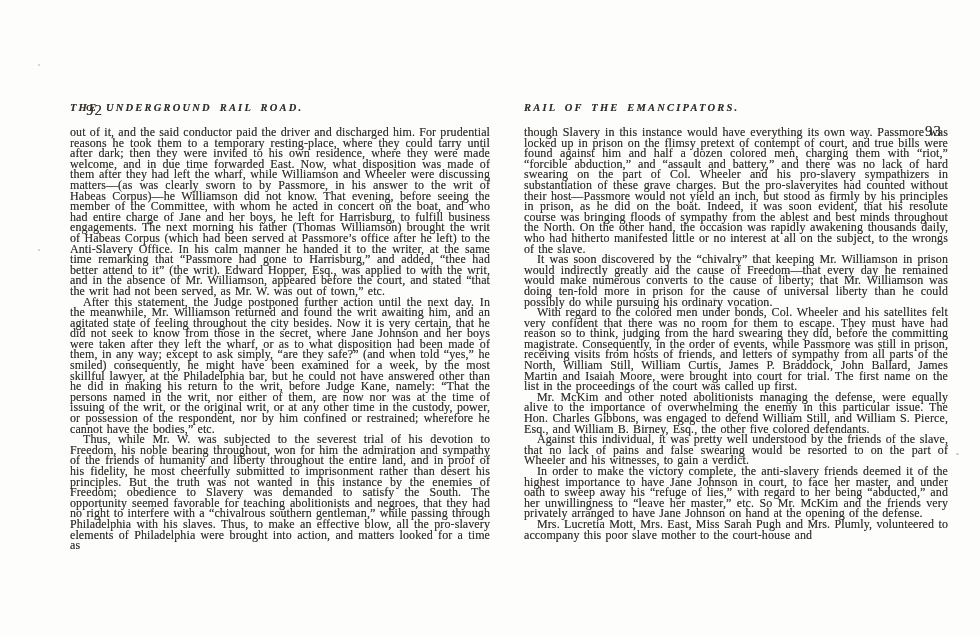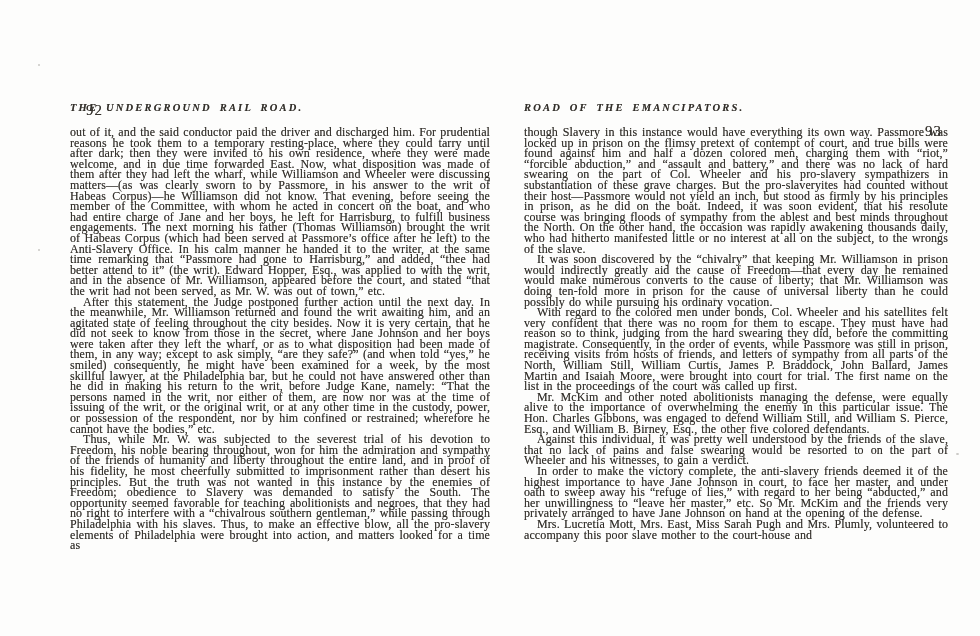--- a/index.html
+++ b/index.html
@@ -51,21 +51,21 @@
     </div>
     <div class="page-body">
         <p><span>out of it, and the said conductor paid the driver and discharged him. For prudential reasons he took them to a temporary resting-place, where they could tarry until after dark; then they were invited to his own residence, where they were made welcome, and in due time forwarded East. Now, what disposition was made of them after they had left the wharf, while Williamson and Wheeler were discussing matters—(as was clearly sworn to by Passmore, in his answer to the writ of Habeas Corpus)—he Williamson did not know. That evening, before seeing the member of the Committee, with whom he acted in concert on the boat, and who had entire charge of Jane and her boys, he left for Harrisburg, to fulfill business engagements. The next morning his father (Thomas Williamson) brought the writ of Habeas Corpus (which had been served at Passmore’s office after he left) to the Anti-Slavery Office. In his calm manner he handed it to the writer, at the same time remarking that “Passmore had gone to Harrisburg,” and added, “thee had better attend to it” (the writ). Edward Hopper, Esq., was applied to with the writ, and in the absence of Mr. Williamson, appeared before the court, and stated “that the writ had not been served, as Mr. W. was out of town,” etc.</span></p>
         <p class="indent"><span>After this statement, the Judge postponed further action until the next day. In the meanwhile, Mr. Williamson returned and found the writ awaiting him, and an agitated state of feeling throughout the city besides. Now it is very certain, that he did not seek to know from those in the secret, where Jane Johnson and her boys were taken after they left the wharf, or as to what disposition had been made of them, in any way; except to ask simply, “are they safe?” (and when told “yes,” he smiled) consequently, he might have been examined for a week, by the most skillful lawyer, at the Philadelphia bar, but he could not have answered other than he did in making his return to the writ, before Judge Kane, namely: </span><span class="ital">“That the persons named in the writ, nor either of them, are now nor was at the time of issuing of the writ, or the original writ, or at any other time in the custody, power, or possession of the respondent, nor by him confined or restrained; wherefore he cannot have the bodies,” etc.</span></p>
         <p class="indent"><span>Thus, while Mr. W. was subjected to the severest trial of his devotion to Freedom, his noble bearing throughout, won for him the admiration and sympathy of the friends of humanity and liberty throughout the entire land, and in proof of his fidelity, he most cheerfully submitted to imprisonment rather than desert his principles. But the truth was not wanted in this instance by the enemies of Freedom; obedience to Slavery was demanded to satisfy the South. The opportunity seemed favorable for teaching abolitionists and negroes, that they had no right to interfere with a “chivalrous southern gentleman,” while passing through Philadelphia with his slaves. Thus, to make an effective blow, all the pro-slavery elements of Philadelphia were brought into action, and matters looked for a time as</span></p>
       </div>
   </div>
 
   <div class="page page-right">
     <div class="running-head">
-      <span class="running-title">ROAD OF THE EMANCIPATORS.</span>
+      <span class="running-title">RAIL OF THE EMANCIPATORS.</span>
       <span class="page-num num-right">93</span>
     </div>
     <div class="page-body">
         <p><span>though Slavery in this instance would have everything its own way. Passmore was locked up in prison on the flimsy pretext of contempt of court, and true bills were found against him and half a dozen colored men, charging them with “riot,” “forcible abduction,” and “assault and battery,” and there was no lack of hard swearing on the part of Col. Wheeler and his pro-slavery sympathizers in substantiation of these grave charges. But the pro-slaveryites had counted without their host—Passmore would not yield an inch, but stood as firmly by his principles in prison, as he did on the boat. Indeed, it was soon evident, that his resolute course was bringing floods of sympathy from the ablest and best minds throughout the North. On the other hand, the occasion was rapidly awakening thousands daily, who had hitherto manifested little or no interest at all on the subject, to the wrongs of the slave.</span></p>
         <p class="indent"><span>It was soon discovered by the “chivalry” that keeping Mr. Williamson in prison would indirectly greatly aid the cause of Freedom—that every day he remained would make numerous converts to the cause of liberty; that Mr. Williamson was doing ten-fold more in prison for the cause of universal liberty than he could possibly do while pursuing his ordinary vocation.</span></p>
         <p class="indent"><span>With regard to the colored men under bonds, Col. Wheeler and his satellites felt very confident that there was no room for them to escape. They must have had reason so to think, judging from the hard swearing they did, before the committing magistrate. Consequently, in the order of events, while Passmore was still in prison, receiving visits from hosts of friends, and letters of sympathy from all parts of the North, William Still, William Curtis, James P. Braddock, John Ballard, James Martin and Isaiah Moore, were brought into court for trial. The first name on the list in the proceedings of the court was called up first.</span></p>
         <p class="indent"><span>Mr. McKim and other noted abolitionists managing the defense, were equally alive to the importance of overwhelming the enemy in this particular issue. The Hon. Charles Gibbons, was engaged to defend William Still, and William S. Pierce, Esq., and William B. Birney, Esq., the other five colored defendants.</span></p>
         <p class="indent"><span>Against this individual, it was pretty well understood by the friends of the slave, that no lack of pains and false swearing would be resorted to on the part of Wheeler and his witnesses, to gain a verdict.</span></p>
         <p class="indent"><span>In order to make the victory complete, the anti-slavery friends deemed it of the highest importance to have Jane Johnson in court, to face her master, and under oath to sweep away his “refuge of lies,” with regard to her being “abducted,” and her unwillingness to “leave her master,” etc. So Mr. McKim and the friends very privately arranged to have Jane Johnson on hand at the opening of the defense.</span></p>
         <p class="indent"><span>Mrs. Lucretia Mott, Mrs. East, Miss Sarah Pugh and Mrs. Plumly, volunteered to accompany this poor slave mother to the court-house and</span></p>

